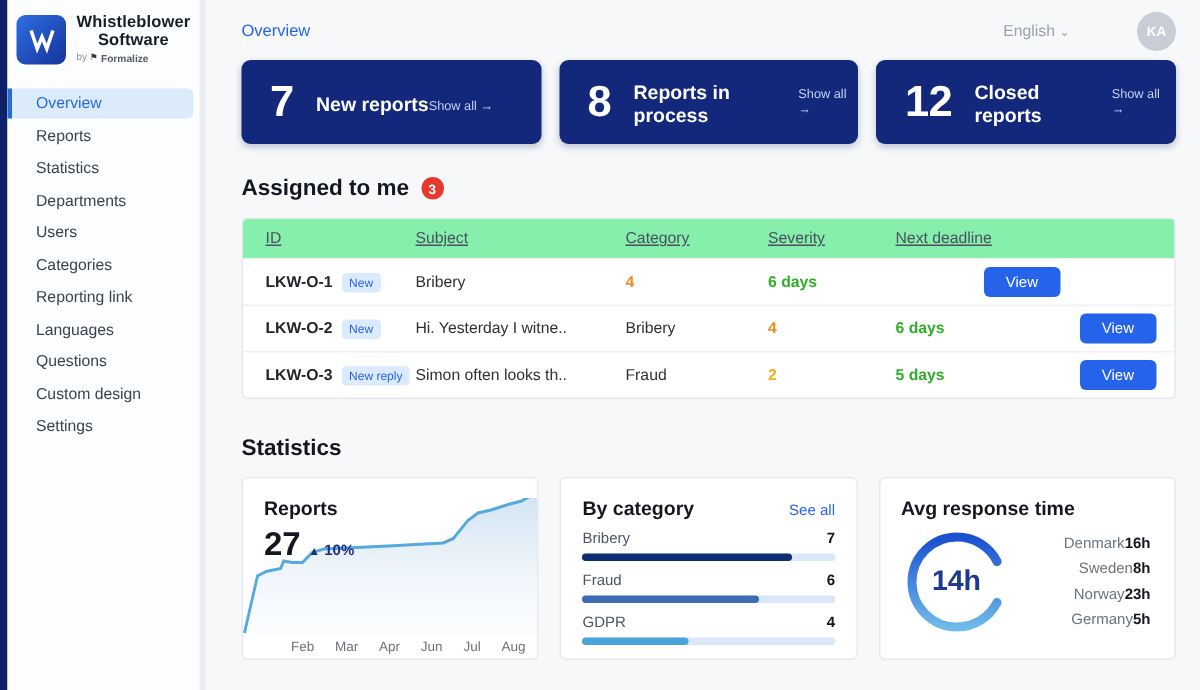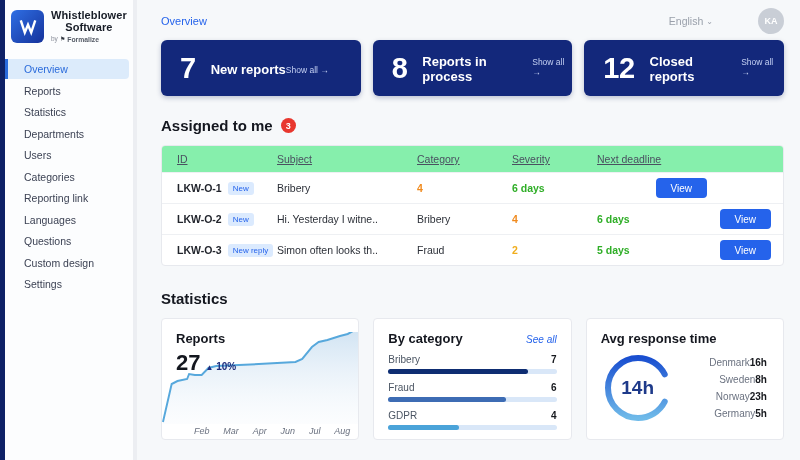--- a/index.html
+++ b/index.html
@@ -62,24 +62,24 @@
   .statrow { display:flex; gap:14px; margin-top:11px; }
   .card { flex:1; background:#fff; border:1px solid #e7e9ee; border-radius:4px; height:122px; position:relative; overflow:hidden; }
   .card-pad { padding:12px 14px; position:relative; z-index:2; }
   .card-title { font-size:13px; font-weight:bold; color:#14171f; }
 
   .reports-value-row { display:flex; align-items:baseline; gap:5px; margin-top:4px; }
   .reports-value { font-size:22px; font-weight:bold; color:#14171f; }
   .trend { color:#1e2d7d; font-size:10px; font-weight:bold; }
   .trend .arrow { font-size:8px; }
   .line-chart { position:absolute; left:0; right:0; bottom:15px; height:92px; width:100%; z-index:1; }
-  .months { position:absolute; left:32px; right:8px; bottom:3px; display:flex; justify-content:space-between; font-size:9px; color:#6b7280; z-index:2;font-style:italic; }
+  .months { position:absolute; left:32px; right:8px; bottom:3px; display:flex; justify-content:space-between; font-size:9px; color:#6b7280; z-index:2; }
 
   .cat-head { display:flex; justify-content:space-between; align-items:baseline; }
-  .see-all { font-size:10px; color:#2563eb; cursor:pointer;font-style:italic; }
+  .see-all { font-size:10px; color:#2563eb; cursor:pointer; }
   .cat-row { margin-top:8px; }
   .cat-labels { display:flex; justify-content:space-between; font-size:10px; color:#4b5563; }
   .cat-val { color:#16181d; font-weight:bold; }
   .bar-track { margin-top:4px; height:5px; border-radius:3px; background:#d9e7f8; position:relative; }
   .bar-fill { position:absolute; left:0; top:0; bottom:0; border-radius:3px; }
 
   .resp-body { display:flex; align-items:center; margin-top:5px; }
   .donut-wrap { position:relative; width:74px; height:74px; flex:0 0 auto; }
   .donut-center { position:absolute; inset:0; display:flex; align-items:center; justify-content:center; font-size:19px; font-weight:bold; color:#1e3a8a; }
   .resp-legend { flex:1; margin-left:12px; display:flex; flex-direction:column; gap:6px; padding-right:2px; }

